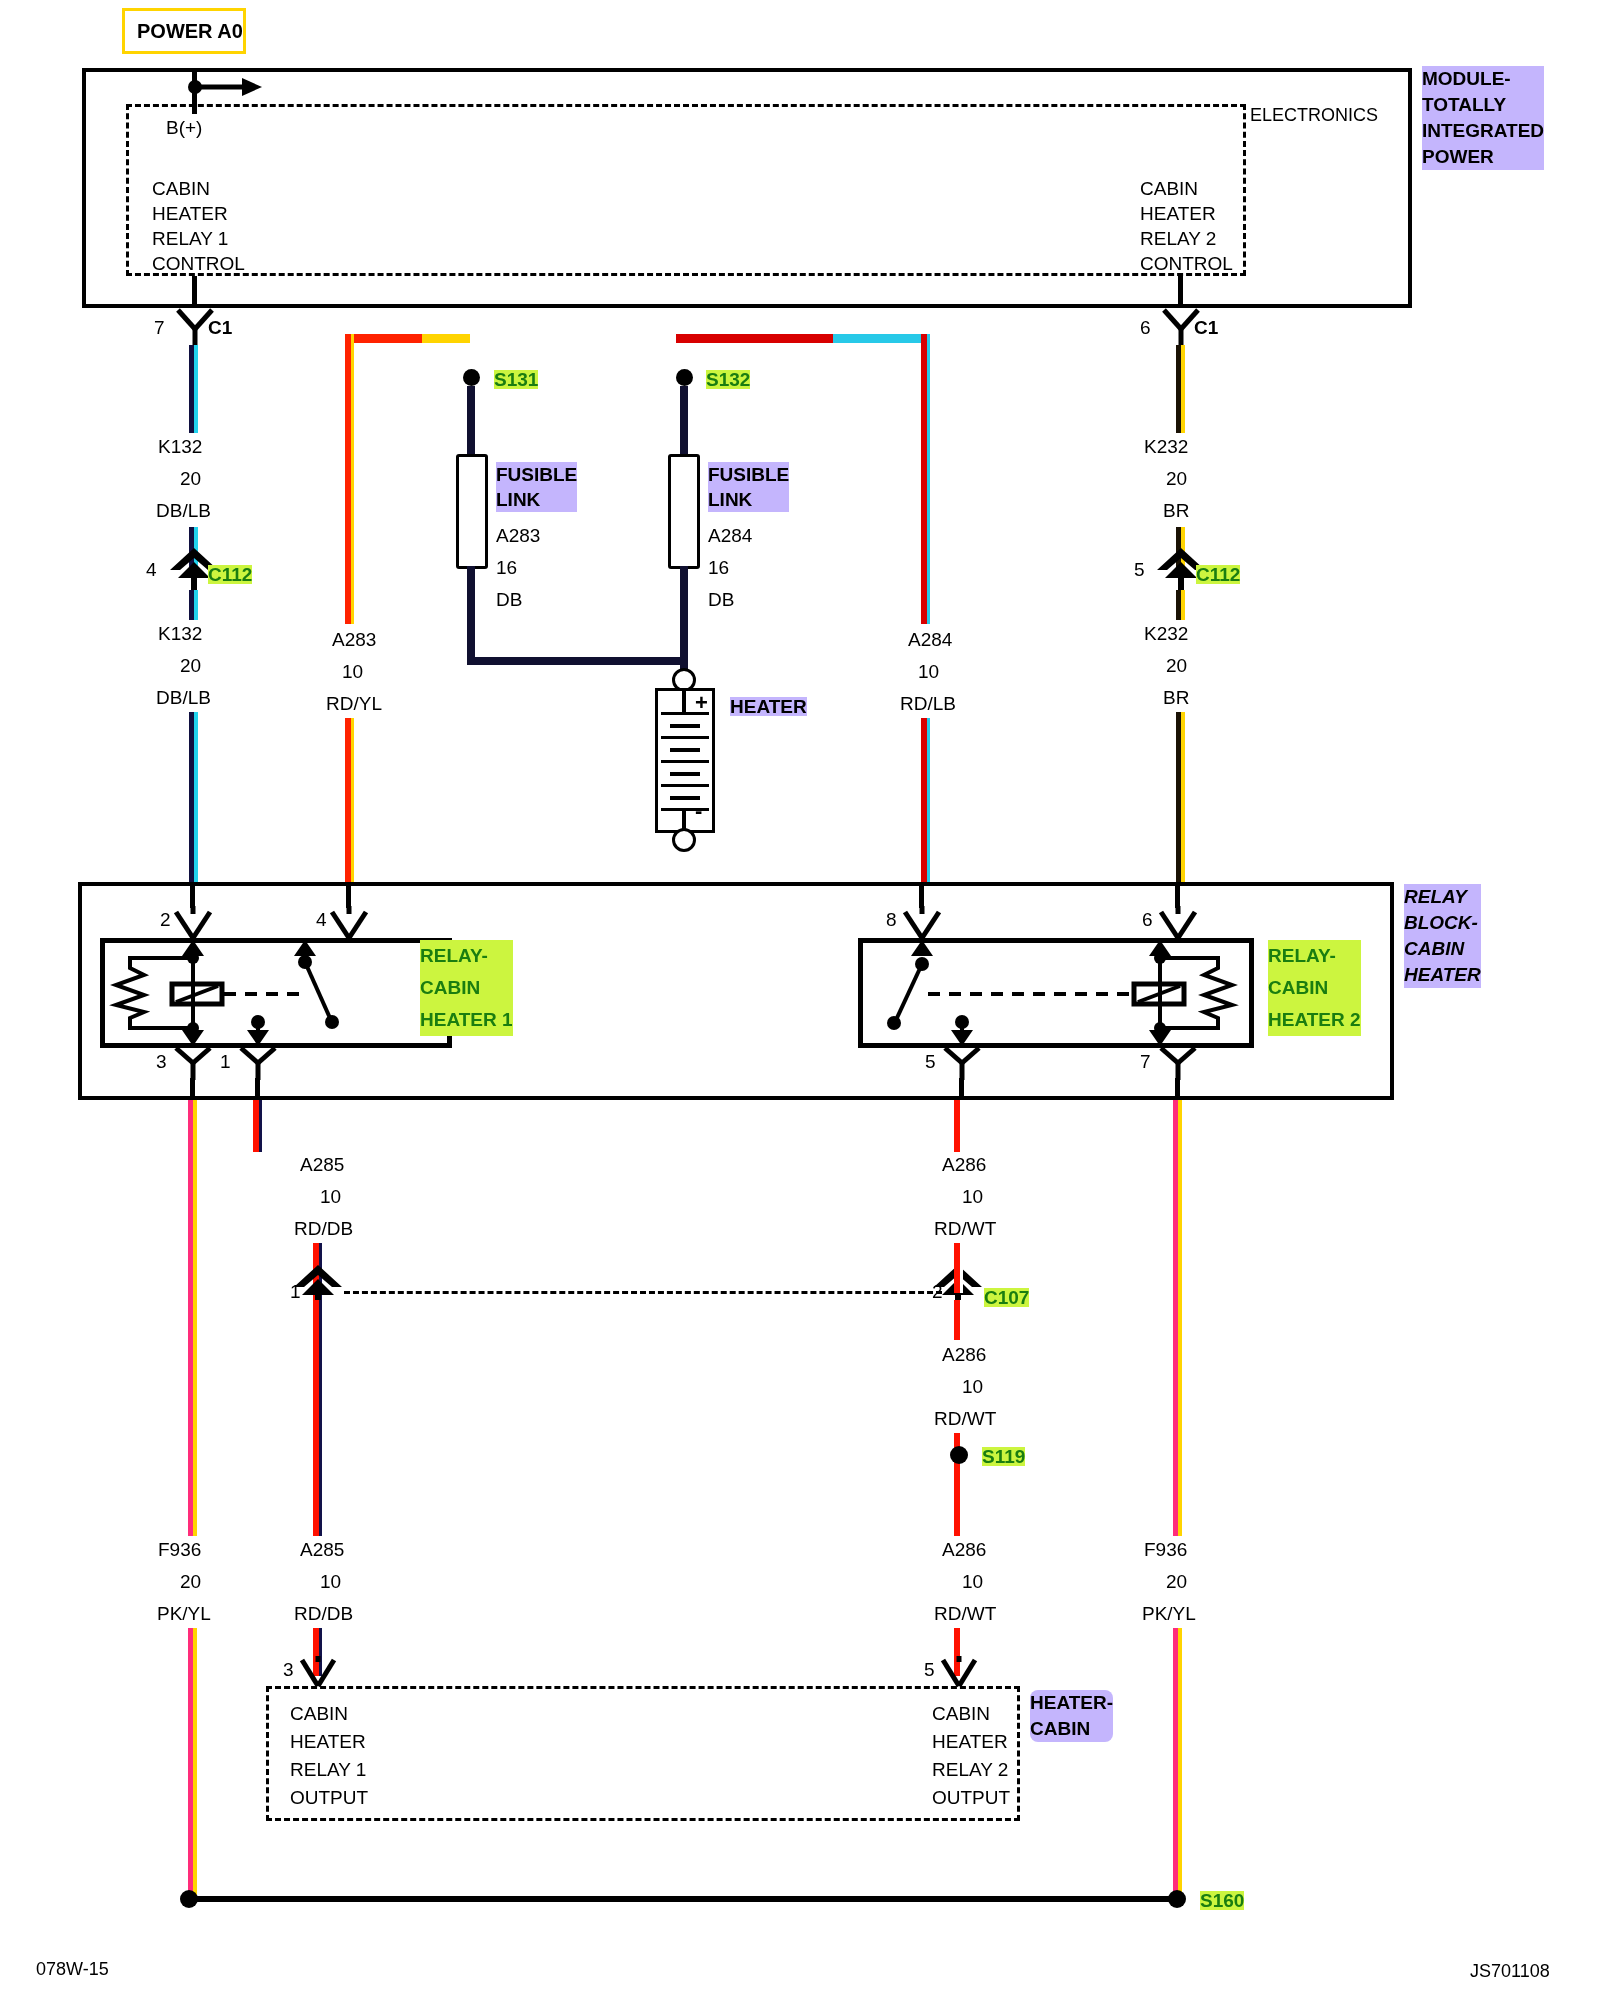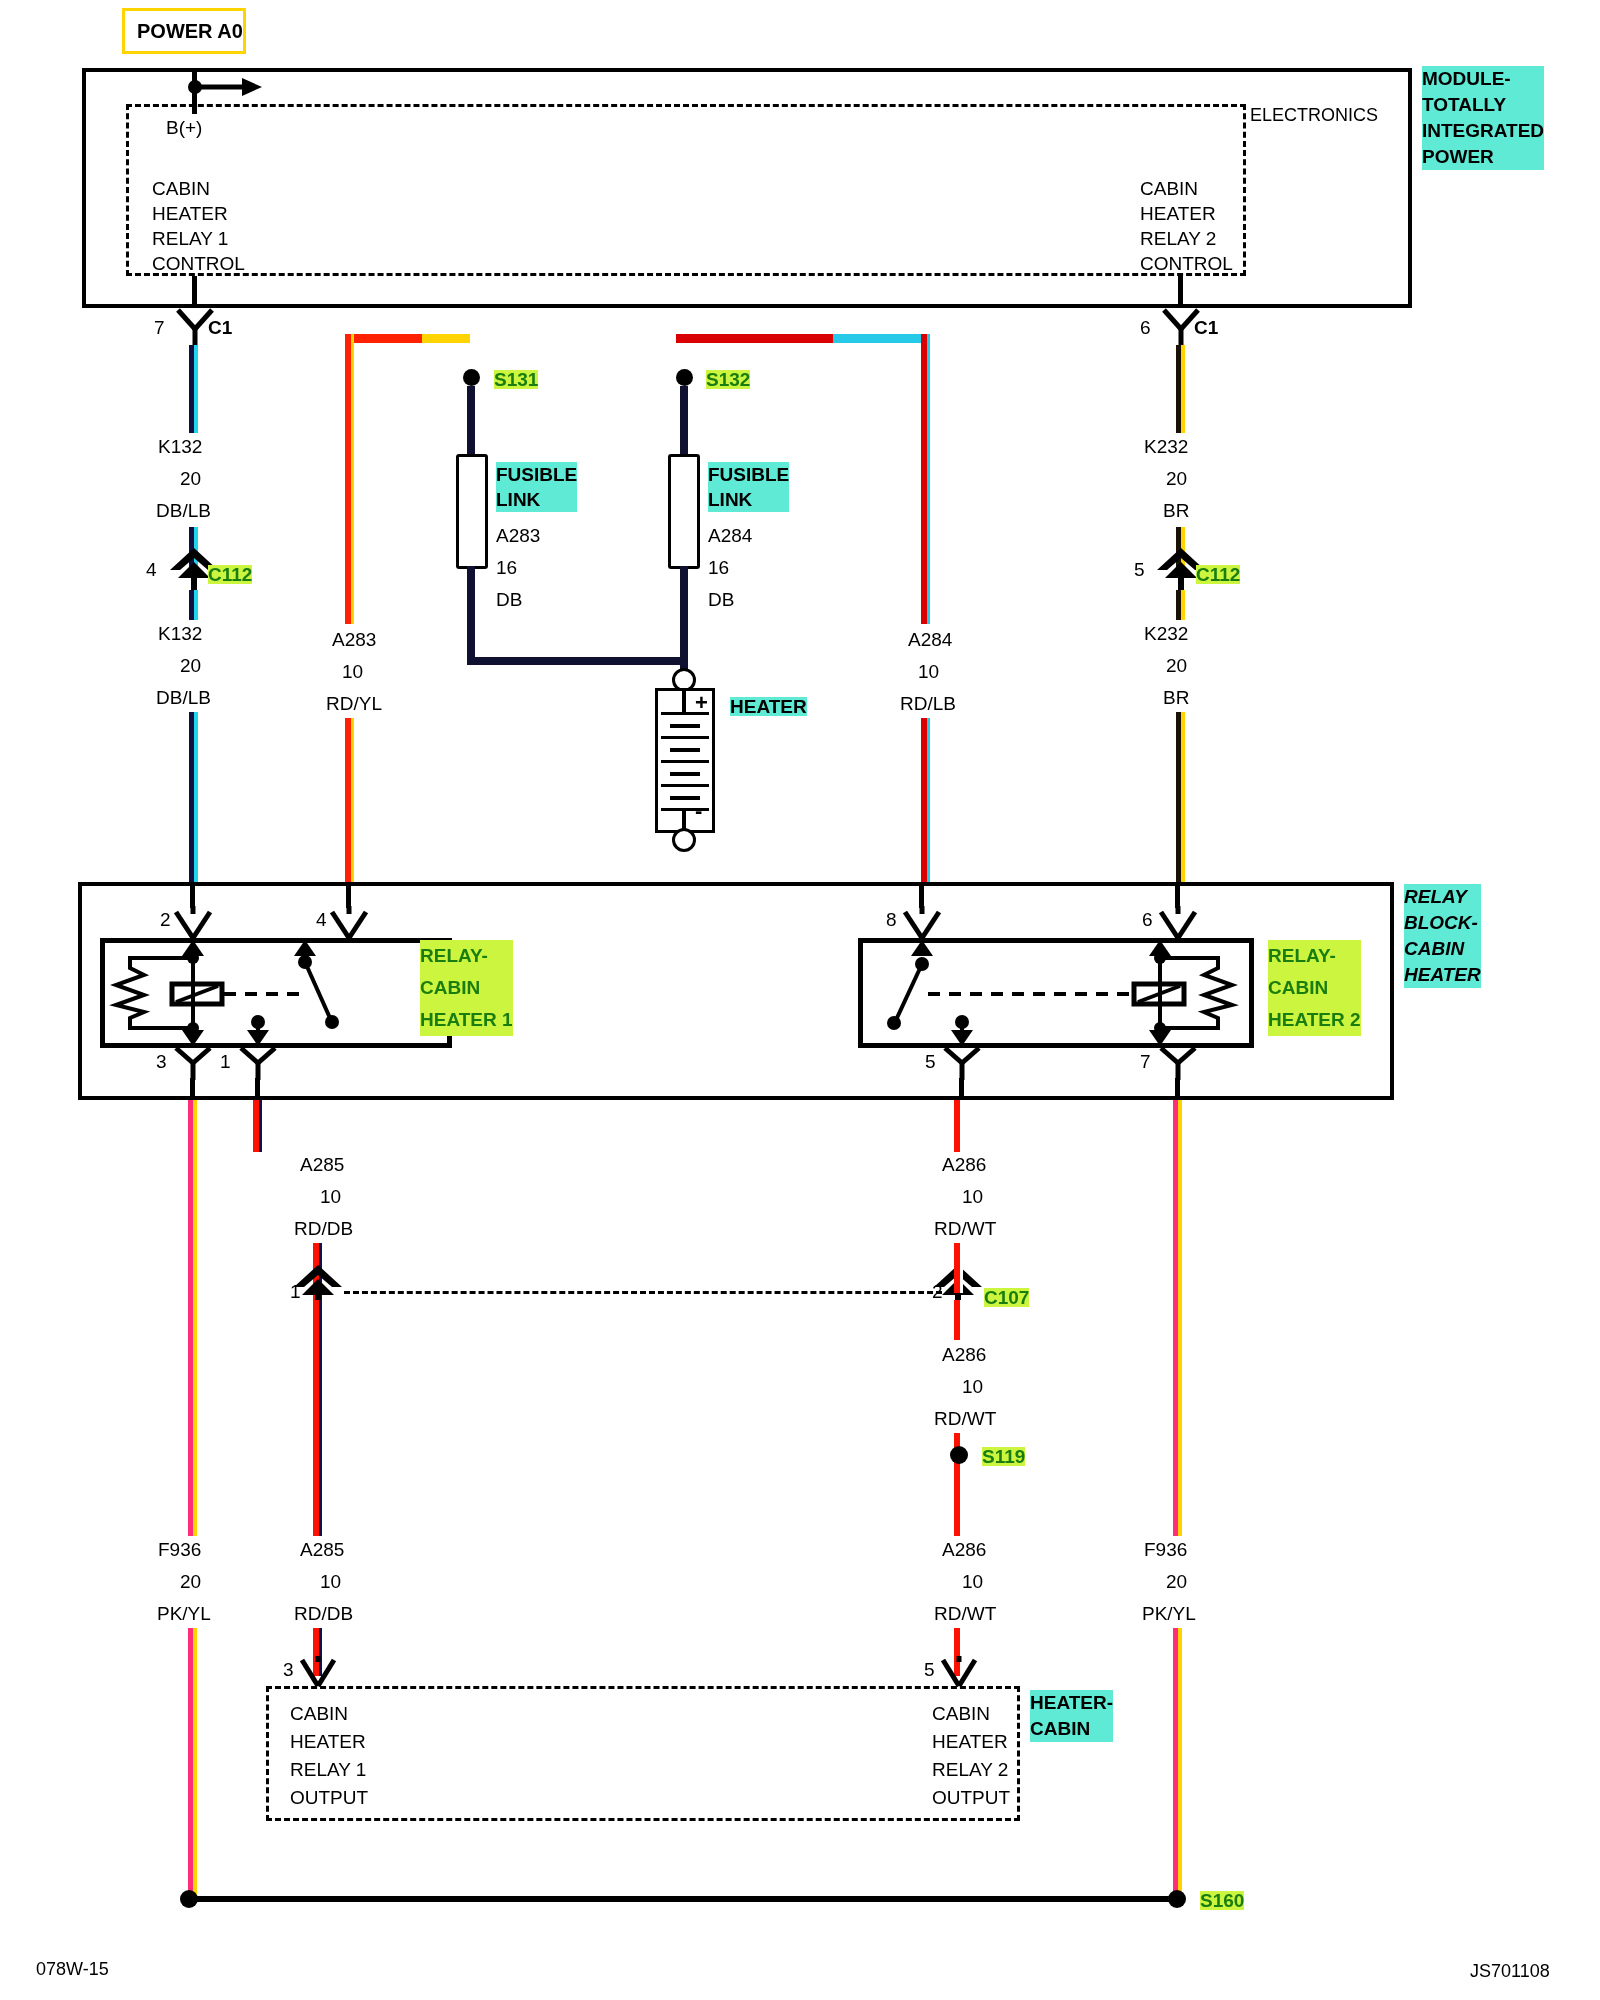--- a/index.html
+++ b/index.html
@@ -6,21 +6,21 @@
   #page{
     position:relative;
     width:1600px;height:2000px;
     background:#ffffff;
     font-family:"Liberation Sans", sans-serif;
     overflow:hidden;
   }
   .abs{position:absolute;}
   .txt{font-size:19px;color:#000;white-space:pre;line-height:1.0;}
   .txt-b{font-weight:bold;}
-  .hl{background:#5eead4;}
+  .hl{background:#c4b5fd;}
   .grnlbl{color:#1a7d10;font-weight:bold;background:#ccf53f;}
   .blk-line{background:#000;}
   
   .w-dblb{background:linear-gradient(to right,#101040 0 55%,#22d3ee 55% 100%);}
   .w-rdyl{background:linear-gradient(to right,#ff2200 0 62%,#ffd400 62% 100%);}
   .w-rdlb{background:linear-gradient(to right,#d80000 0 62%,#27c9e8 62% 100%);}
   .w-br{background:linear-gradient(to right,#1a1205 0 60%,#ffd400 60% 100%);}
   .w-pkyl{background:linear-gradient(to right,#ff2d7a 0 50%,#ffd400 50% 100%);}
   .w-rddb{background:linear-gradient(to right,#ff1100 0 62%,#12124a 62% 100%);}
   .w-rdwt{background:linear-gradient(to right,#ff1100 0 70%,#ffffff 70% 100%);}
@@ -393,21 +393,21 @@
   <div class="abs txt" style="left:283px;top:1660px;">3</div>
 
   <svg class="abs" style="left:938px;top:1656px;" width="42" height="30" viewBox="0 0 42 30">
     <line x1="21" y1="0" x2="21" y2="6" stroke="#000" stroke-width="5"></line>
     <line x1="21" y1="30" x2="5" y2="4" stroke="#000" stroke-width="5"></line>
     <line x1="21" y1="30" x2="37" y2="4" stroke="#000" stroke-width="5"></line>
   </svg>
   <div class="abs txt" style="left:924px;top:1660px;">5</div>
 
   <div class="abs dashbox" style="left:266px;top:1686px;width:754px;height:135px;"></div>
-  <div class="abs txt txt-b hl" style="left:1030px;top:1690px;line-height:26px;">HEATER-
+  <div class="abs txt txt-b hl" style="left:1030px;top:1690px;line-height:26px;border-radius:8px;">HEATER-
 CABIN</div>
   <div class="abs txt" style="left:290px;top:1700px;line-height:28px;">CABIN
 HEATER
 RELAY 1
 OUTPUT</div>
   <div class="abs txt" style="left:932px;top:1700px;line-height:28px;">CABIN
 HEATER
 RELAY 2
 OUTPUT</div>
 

